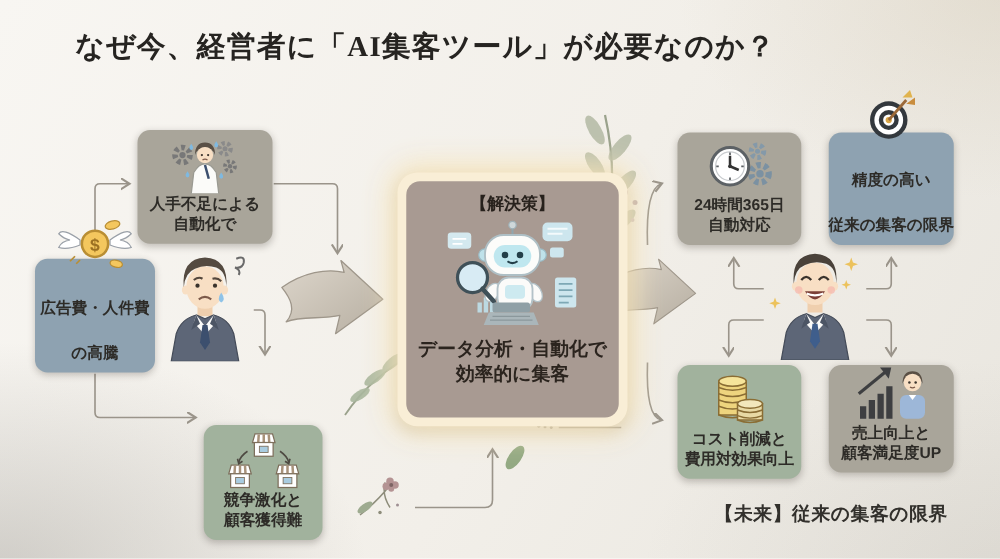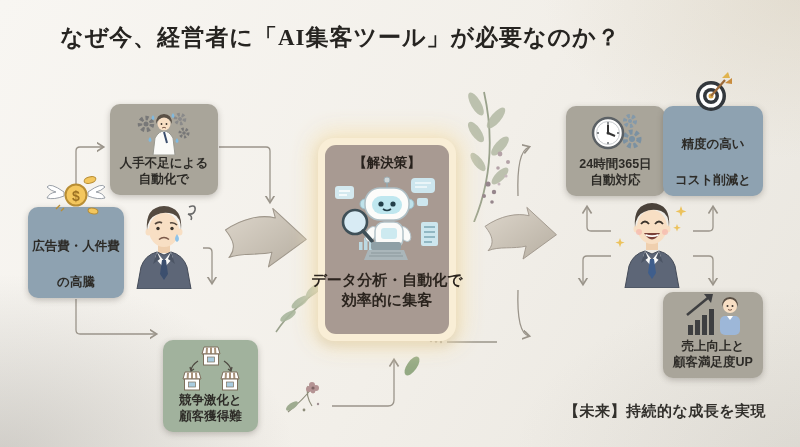--- a/index.html
+++ b/index.html
@@ -23,21 +23,21 @@
     display:flex;flex-direction:column;align-items:center;justify-content:flex-end;
     padding:7px 2px 8px;box-shadow:0 2px 6px rgba(60,55,45,.28);z-index:3;
   }
   .box .ic{flex:1;display:flex;align-items:center;justify-content:center;}
   .box .bl{font-weight:bold;font-size:12.5px;line-height:1.3;color:#2d2b27;text-align:center;white-space:nowrap;}
   .tan{background:#a9a59a;}
   .blue{background:#8ea2b1;gap:20px;}
   .green{background:#a1b29d;}
   .fig{position:absolute;z-index:3;}
   .solution-outer{
-    position:absolute;left:318px;top:138px;width:138px;height:203px;border-radius:16px;
+    position:absolute;left:318px;top:138px;width:184px;height:203px;border-radius:16px;
     background:#f9eed6;z-index:2;
     box-shadow:0 0 22px 6px rgba(246,228,185,.95),0 4px 10px rgba(80,70,55,.22);
   }
   .solution-inner{
     position:absolute;left:7px;top:7px;right:7px;bottom:7px;border-radius:11px;
     background:#a89a92;display:flex;flex-direction:column;align-items:center;
     padding-top:9px;box-sizing:border-box;
   }
   .sol-h{font-weight:bold;font-size:13.5px;line-height:1.35;color:#27211c;text-align:center;white-space:nowrap;}
   .sol-c{font-weight:bold;font-size:15px;line-height:1.35;color:#2b241e;text-align:center;white-space:nowrap;}
@@ -272,21 +272,21 @@
         <line x1="28" y1="55" x2="37" y2="65" stroke="#3f5058" stroke-width="3.6" stroke-linecap="round"></line>
         <rect x="36" y="66" width="30" height="8" rx="2" fill="#8fa0a6"></rect>
         <path d="M33,74 L69,74 L73,84 L29,84 Z" fill="#aab6ba"></path>
         <path d="M36,77 h30 M34,80 h34" stroke="#8b989c" stroke-width="1"></path>
       </svg>
       <div class="sol-c">データ分析・自動化で</div>
       <div class="sol-c">効率的に集客</div>
     </div>
   </div>
 
-  <div class="box tan" style="left:542px;top:106px;width:99px;height:90px;margin-left:24px;">
+  <div class="box tan" style="left:542px;top:106px;width:99px;height:90px;">
     <div class="ic">
       <svg width="54" height="44" viewBox="0 0 54 44">
         <circle cx="41" cy="9" r="5" fill="none" stroke="#8499a9" stroke-width="4" stroke-dasharray="2.8 2.2"></circle>
           <circle cx="41" cy="9" r="2" fill="#8499a9"></circle>
         <circle cx="43" cy="27" r="7" fill="none" stroke="#7b91a2" stroke-width="5" stroke-dasharray="3.4 2.6"></circle>
           <circle cx="43" cy="27" r="3" fill="#7b91a2"></circle>
         <circle cx="19" cy="21" r="15" fill="#ffffff" stroke="#5c6165" stroke-width="2.5"></circle>
         <circle cx="19" cy="21" r="11.5" fill="none" stroke="#c9cccf" stroke-width="1"></circle>
         <path d="M19,10 v2 M19,30 v2 M8,21 h2 M28,21 h2" stroke="#5c6165" stroke-width="1.4"></path>
         <line x1="19" y1="21" x2="19" y2="12.5" stroke="#333333" stroke-width="2"></line>
@@ -305,23 +305,39 @@
         <circle cx="24" cy="26" r="11.5" fill="#ffffff"></circle>
         <circle cx="24" cy="26" r="8" fill="#33383d"></circle>
         <circle cx="24" cy="26" r="4.5" fill="#ffffff"></circle>
         <circle cx="24" cy="26" r="2.5" fill="#d9a648"></circle>
         <line x1="24" y1="26" x2="38" y2="10" stroke="#9c6a3a" stroke-width="2.2"></line>
         <path d="M35,8 L41,2 L43,8 Z" fill="#e0b34e"></path>
         <path d="M38,13 L45,8 L45,14 Z" fill="#c98d3e"></path>
       </svg>
     </div>
     <div class="bl">精度の高い</div>
+    <div class="bl">従来の集客の限界</div>
+  </div>
+
+  <div class="box green" style="left:542px;top:292px;width:99px;height:91px;">
+    <div class="ic">
+      <svg width="52" height="46" viewBox="0 0 52 46">
+        <rect x="9" y="8" width="22" height="27" fill="#eed47e" stroke="#8a6d34" stroke-width="1.2"></rect>
+        <path d="M9,13 q11,4.5 22,0 M9,18 q11,4.5 22,0 M9,23 q11,4.5 22,0 M9,28 q11,4.5 22,0" fill="none" stroke="#8a6d34" stroke-width="1.1"></path>
+        <ellipse cx="20" cy="8" rx="11" ry="4" fill="#f6e49a" stroke="#8a6d34" stroke-width="1.2"></ellipse>
+        <path d="M9,35 q11,4.5 22,0" fill="none" stroke="#8a6d34" stroke-width="1.2"></path>
+        <rect x="24" y="26" width="20" height="13" fill="#e8d9a4" stroke="#8a6d34" stroke-width="1.2"></rect>
+        <path d="M24,31 q10,4 20,0 M24,35.5 q10,4 20,0" fill="none" stroke="#8a6d34" stroke-width="1.1"></path>
+        <ellipse cx="34" cy="26" rx="10" ry="3.5" fill="#f2e7bc" stroke="#8a6d34" stroke-width="1.2"></ellipse>
+        <path d="M24,39 q10,4 20,0" fill="none" stroke="#8a6d34" stroke-width="1.2"></path>
+      </svg>
+    </div>
     <div class="bl">コスト削減と</div>
-  </div>
-
+    <div class="bl">費用対効果向上</div>
+  </div>
 
   <div class="box tan" style="left:663px;top:292px;width:100px;height:86px;">
     <div class="ic">
       <svg width="56" height="46" viewBox="0 0 56 46">
         <g fill="#3e3f41">
           <rect x="3" y="33" width="5" height="10"></rect>
           <rect x="10" y="28" width="5" height="15"></rect>
           <rect x="17" y="23" width="5" height="20"></rect>
           <rect x="24" y="17" width="5" height="26"></rect>
         </g>
@@ -357,15 +373,15 @@
     <circle cx="54" cy="38" r="3" fill="#f5b8ad" opacity="0.75"></circle>
     <path d="M33,39 Q41,52 49,39 Z" fill="#7b4038"></path>
     <path d="M34.5,40 q6.5,2.6 13,0 l0,1.8 q-6.5,2.6 -13,0 Z" fill="#ffffff"></path>
     <path d="M14,94 L18,72 Q22,60 34,57 L41,60 L48,57 Q60,60 64,72 L68,94 Z" fill="#5d6677" stroke="#454c59" stroke-width="1"></path>
     <path d="M34,57 L41,66 L48,57 L50,63 L41,73 L32,63 Z" fill="#fbfbf9"></path>
     <path d="M34,57 L30,69 L37,64 Z" fill="#4c5565"></path>
     <path d="M48,57 L52,69 L45,64 Z" fill="#4c5565"></path>
     <path d="M39,65 L43,65 L45,79 L41,85 L37,79 Z" fill="#3f5e8c"></path>
   </svg>
 
-  <div class="seclabel future-label">【未来】持続的な成長を実現</div>
+  <div class="seclabel future-label">【未来】従来の集客の限界</div>
 
 </div>
 
 </body></html>

